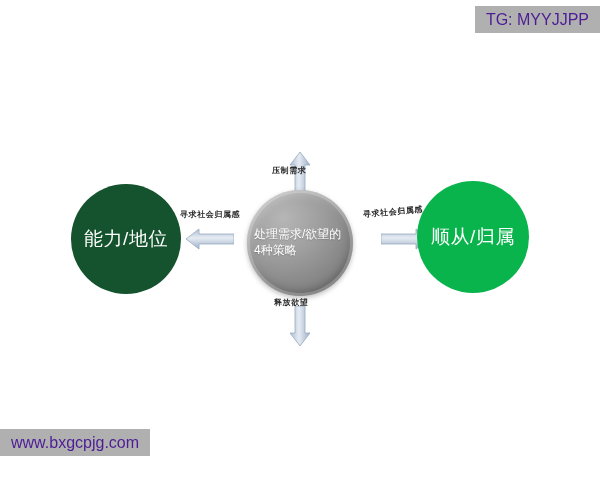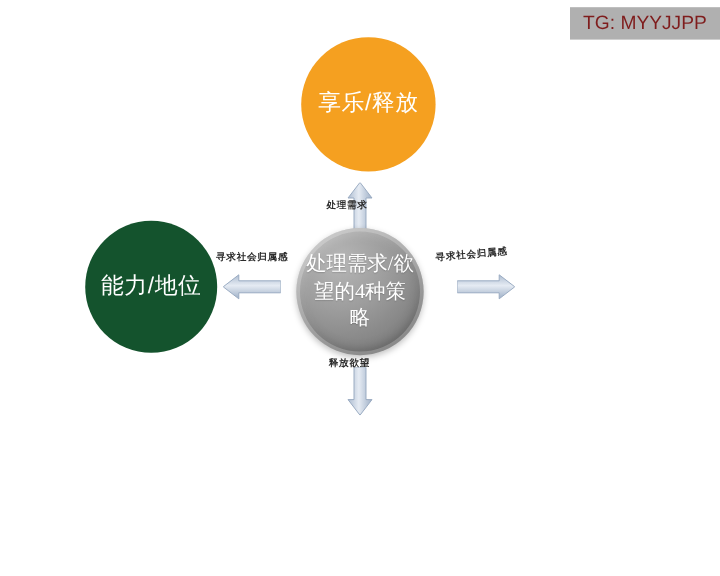--- a/index.html
+++ b/index.html
@@ -81,27 +81,25 @@
     background:
       radial-gradient(circle at 34% 26%, #b6b6b6 0%, #9d9d9d 38%, #8a8a8a 62%, #7b7b7b 84%, #9a9a9a 100%);
     box-shadow:
       inset 0 0 0 3px rgba(255,255,255,0.22),
       inset 2px 4px 9px rgba(255,255,255,0.30),
       inset -2px -4px 9px rgba(0,0,0,0.26),
       0 2px 5px rgba(0,0,0,0.25);
     display: flex;
     align-items: center;
     justify-content: center;
-    text-align: center;
     color: #ffffff;
-    font-size: 17px;
+    font-size: 12px;
     font-weight: 500;
     line-height: 1.32;
     box-sizing: border-box;
-    font-family: Liberation Serif, serif;
   }
   #hub .hub-text {
     display: block;
     width: 92px;
     text-shadow: 0 1px 1px rgba(0,0,0,0.18);
   }
 
   
   .arrow {
     position: absolute;
@@ -123,21 +121,21 @@
   }
   #caption-top    { left: 272px; top: 165px; }
   #caption-bottom { left: 274px; top: 297px; }
   #caption-left   { left: 180px; top: 209px; }
   #caption-right  { left: 363px; top: 209px; transform: rotate(-5deg); transform-origin: left center; }
 
   
   .watermark {
     position: absolute;
     background: #b0b0b0;
-    color: #7f1d1d;
+    color: #4c1d95;
     font-family: "Liberation Sans", sans-serif;
     display: flex;
     align-items: center;
     white-space: nowrap;
   }
   #watermark-badge {
     right: 0px;
     top: 6px;
     height: 27px;
     padding: 0 11px;
@@ -187,35 +185,36 @@
       <polygon points="0,11 13,1 13,6 48,6 48,16 13,16 13,21" fill="url(#gradH)" stroke="#98a9c0" stroke-width="0.8"></polygon>
     </svg>
   </div>
 
   <div class="arrow" id="arrow-right">
     <svg width="48" height="22" viewBox="0 0 48 22">
       <polygon points="48,11 35,1 35,6 0,6 0,16 35,16 35,21" fill="url(#gradH)" stroke="#98a9c0" stroke-width="0.8"></polygon>
     </svg>
   </div>
 
-  <div class="caption" id="caption-top">处理需求</div>
+  <div class="caption" id="caption-top">压制需求</div>
   <div class="caption" id="caption-right">寻求社会归属感</div>
   <div class="caption" id="caption-bottom">释放欲望</div>
   <div class="caption" id="caption-left">寻求社会归属感</div>
 
-  <div class="node" id="node-top">
-    <span class="node-label">享乐/释放</span>
-  </div>
-
+
+  <div class="node" id="node-right">
+    <span class="node-label">顺从/归属</span>
+  </div>
 
 
   <div class="node" id="node-left">
     <span class="node-label">能力/地位</span>
   </div>
 
   <div id="hub">
     <span class="hub-text">处理需求/欲望的4种策略</span>
   </div>
 
   <div class="watermark" id="watermark-badge">TG: MYYJJPP</div>
 
+  <div class="watermark" id="watermark-site">www.bxgcpjg.com</div>
 
 </div>
 
 </body></html>

